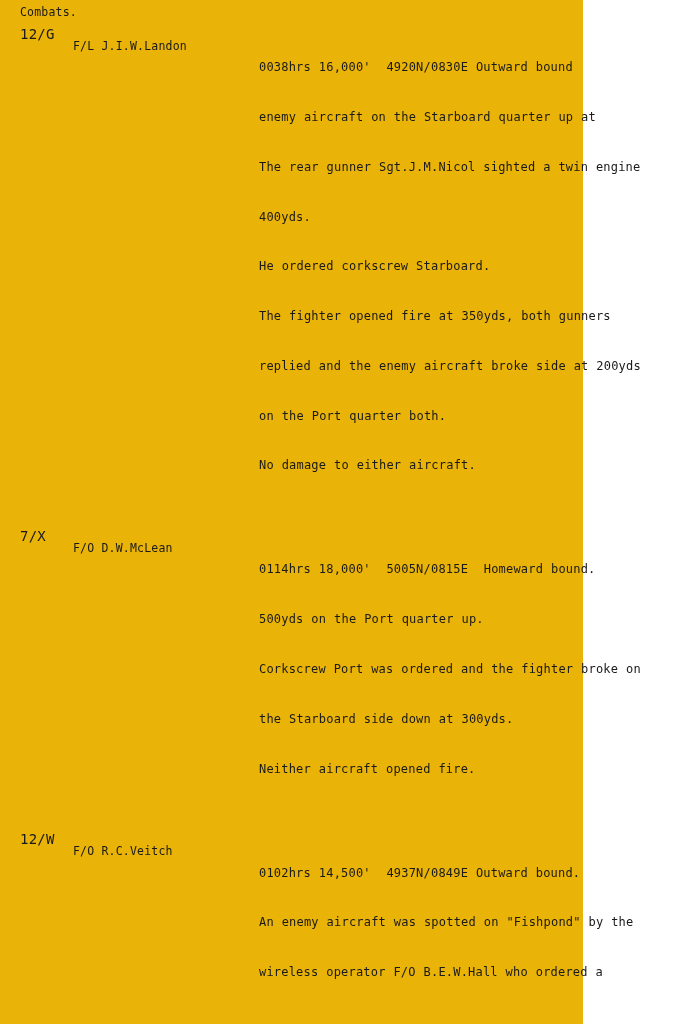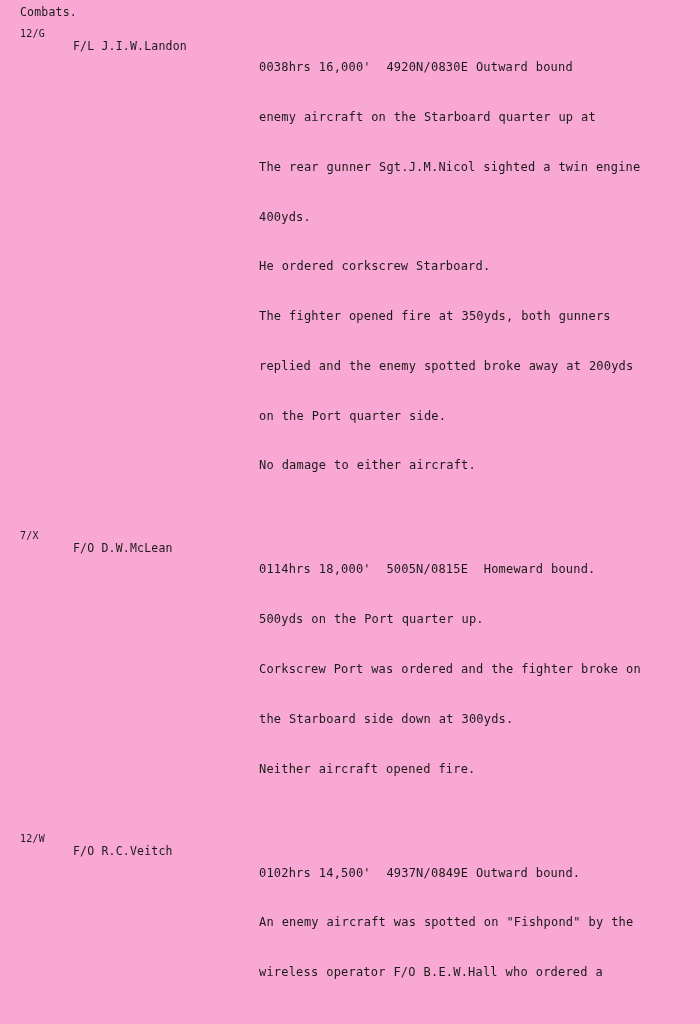--- a/index.html
+++ b/index.html
@@ -9,23 +9,23 @@
   }
   body {
     width: 700px;
     height: 1024px;
     font-family: "DejaVu Sans Mono", monospace;
     color: #1a1a1a;
     overflow: hidden;
   }
   .page {
     position: relative;
-    width: 700px;
+    width: 583px;
     height: 1024px;
-    background: #f9a8d4;
+    background: #eab308;
     padding: 0;
     box-sizing: border-box;
   }
   .doc-heading {
     position: absolute;
     left: 20px;
     top: 4px;
     font-size: 11.5px;
     letter-spacing: 0.2px;
     line-height: 17px;
@@ -39,21 +39,21 @@
   }
   .entry {
     position: relative;
     display: block;
     margin-bottom: 21px;
   }
   .entry-code {
     position: absolute;
     left: 20px;
     top: 0;
-    font-size: 10px;
+    font-size: 14px;
     line-height: 16.6px;
     letter-spacing: 0.2px;
     white-space: pre;
   }
   .entry-pilot {
     position: absolute;
     left: 73px;
     top: 12px;
     font-size: 11.5px;
     line-height: 16.6px;
@@ -86,22 +86,22 @@
     <div class="entry">
       <span class="entry-code">12/G</span>
       <span class="entry-pilot">F/L J.I.W.Landon</span>
       <div class="entry-body">
         <span class="line">0038hrs 16,000'  4920N/0830E Outward bound</span>
         <span class="line">enemy aircraft on the Starboard quarter up at</span>
         <span class="line">The rear gunner Sgt.J.M.Nicol sighted a twin engine</span>
         <span class="line">400yds.</span>
         <span class="line">He ordered corkscrew Starboard.</span>
         <span class="line">The fighter opened fire at 350yds, both gunners</span>
-        <span class="line">replied and the enemy spotted broke away at 200yds</span>
-        <span class="line">on the Port quarter side.</span>
+        <span class="line">replied and the enemy aircraft broke side at 200yds</span>
+        <span class="line">on the Port quarter both.</span>
         <span class="line">No damage to either aircraft.</span>
       </div>
     </div>
 
     <div class="entry">
       <span class="entry-code">7/X</span>
       <span class="entry-pilot">F/O D.W.McLean</span>
       <div class="entry-body">
         <span class="line">0114hrs 18,000'  5005N/0815E  Homeward bound.</span>
         <span class="line">500yds on the Port quarter up.</span>

